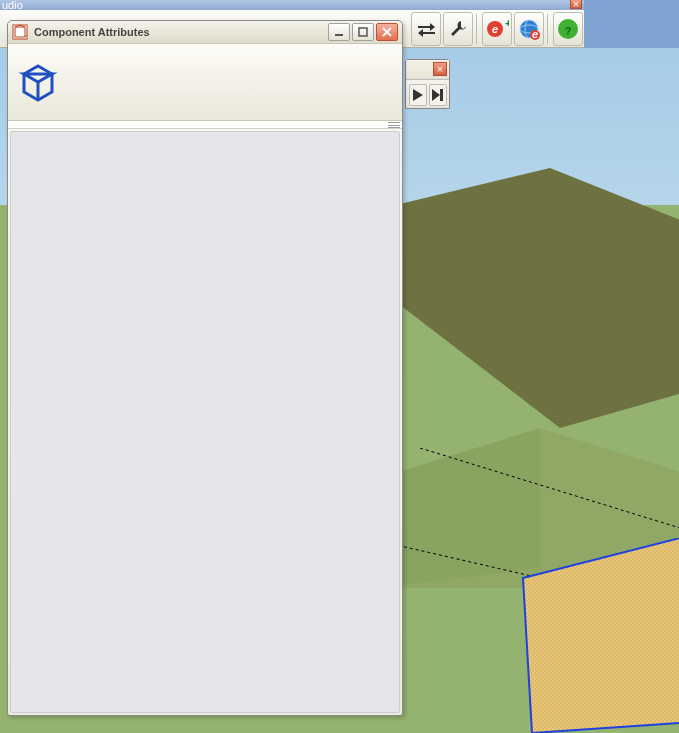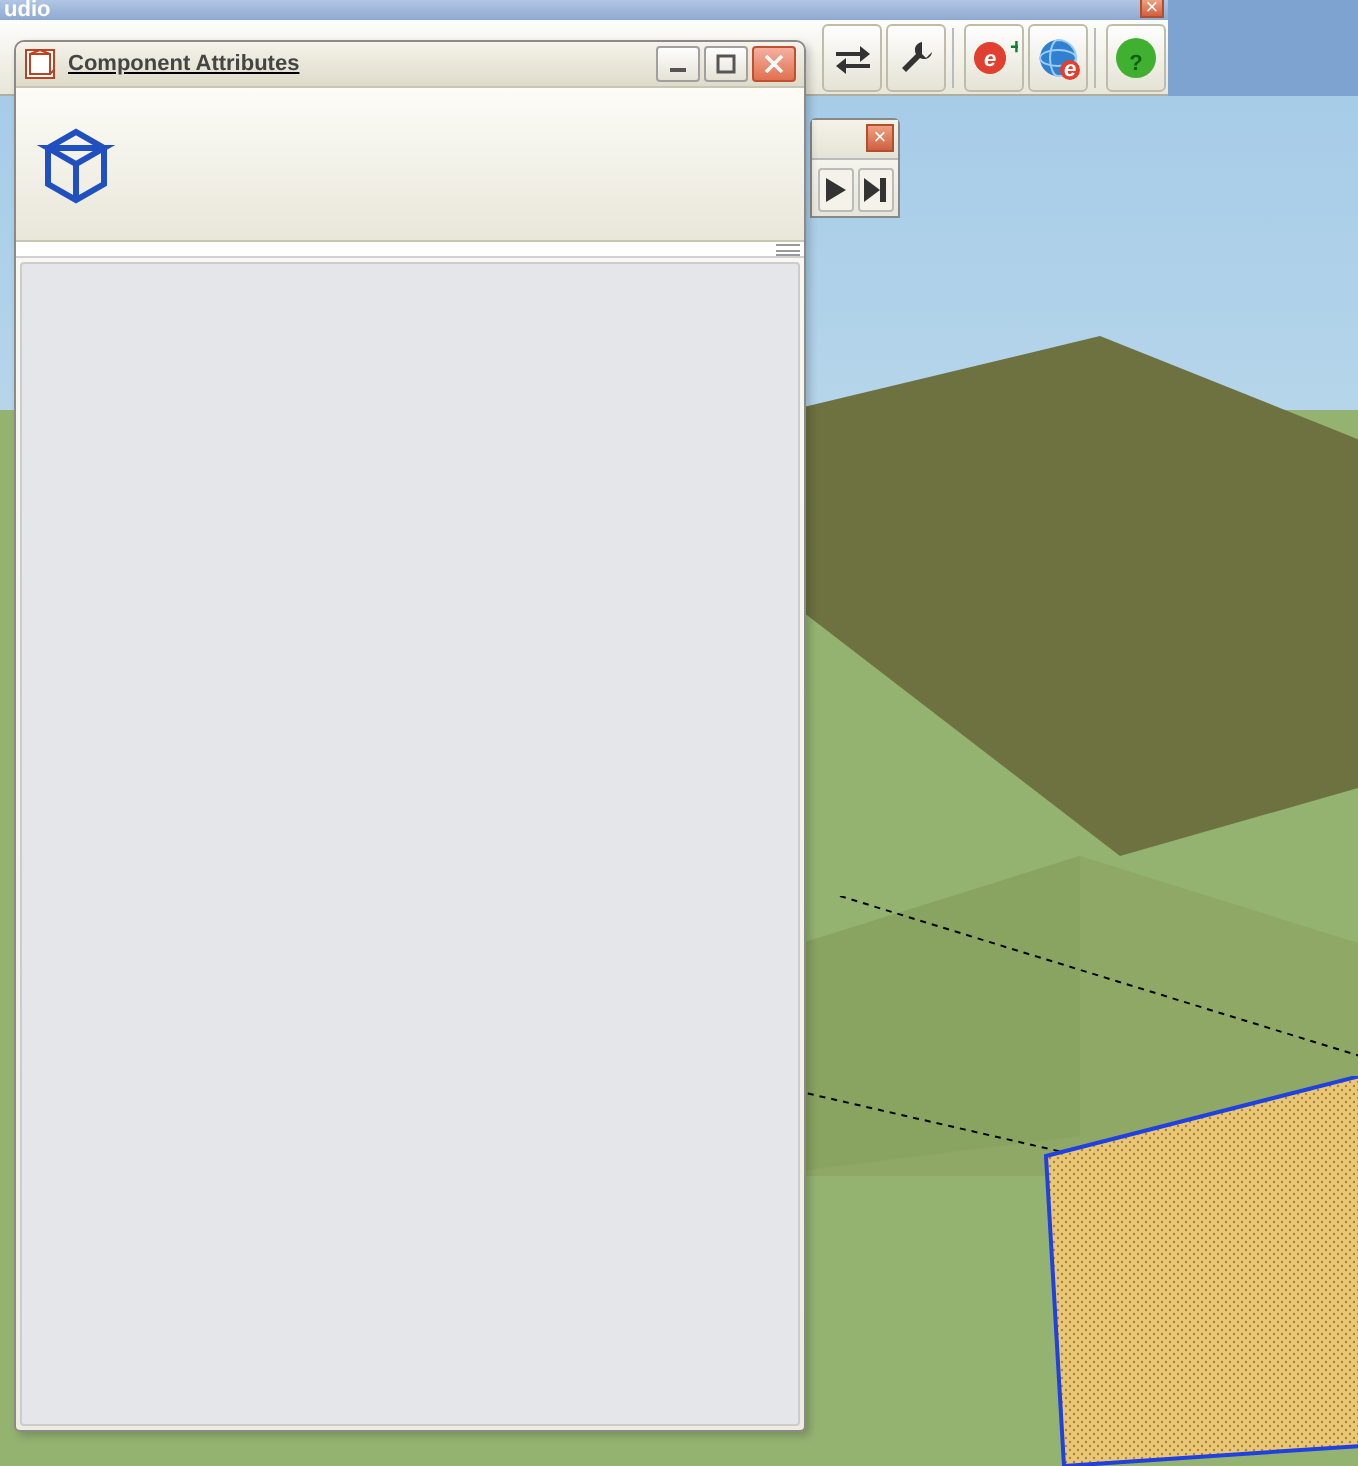--- a/index.html
+++ b/index.html
@@ -1,21 +1,21 @@
 <!DOCTYPE html>
 <html><head>
 <meta charset="utf-8">
 <style>
 * { margin:0; padding:0; box-sizing:border-box; font-family:Tahoma,Arial,sans-serif; font-size:11px; }
 html,body { width:679px; height:733px; overflow:hidden; background:#7fa3d1; }
 
 
 .app-window { position:absolute; top:0; left:0; width:584px; height:733px; background:#fff; }
 .app-titlebar { height:10px; background:linear-gradient(#b0c6e4,#8fa9d0); position:relative; }
-.app-title { position:absolute; left:2px; top:-1px; color:#fff; font-weight:bold; }
+.app-title { position:absolute; left:2px; top:-1px; color:#fff; font-weight:normal; }
 .app-close { position:absolute; right:2px; top:-1px; width:12px; height:10px; background:linear-gradient(#f0a080,#d06040); border:1px solid #b05030; display:flex; align-items:center; justify-content:center; color:#fff; font-size:8px; line-height:1; cursor:pointer; }
 
 
 .toolbar { position:absolute; top:10px; left:0; width:584px; height:38px; background:linear-gradient(#fdfdfb,#e8e6d8); border-bottom:1px solid #b0ae9e; display:flex; align-items:center; padding-left:410px; }
 .toolbar-btn { width:34px; height:34px; border:1px solid #c0bcaa; border-radius:3px; margin:0 1px; display:flex; align-items:center; justify-content:center; cursor:pointer; background:linear-gradient(#fefefe,#e5e3d5); }
 .toolbar-sep { width:4px; height:30px; border-left:1px solid #bbb; margin:0 2px; }
 
 
 .viewport { position:absolute; top:48px; left:0; width:679px; height:685px; overflow:hidden; }
 .sky { position:absolute; top:0; left:0; width:679px; height:157px; background:linear-gradient(#a7cce8,#b5d5ea); }
@@ -26,21 +26,21 @@
 
 
 .mini-window { position:absolute; top:59px; left:405px; width:45px; height:50px; background:linear-gradient(#fdfdfb,#e8e6d8); border:1px solid #888; border-radius:3px 3px 0 0; }
 .mini-titlebar { height:20px; background:linear-gradient(#f5f3e9,#e5e3d5); position:relative; border-bottom:1px solid #bbb; }
 .mini-close { position:absolute; right:2px; top:2px; width:14px; height:14px; background:linear-gradient(#f0a080,#d06040); border:1px solid #b05030; display:flex; align-items:center; justify-content:center; color:#fff; font-size:9px; cursor:pointer; }
 .mini-body { height:30px; display:flex; align-items:center; justify-content:flex-end; padding-right:2px; gap:2px; }
 .mini-btn { width:18px; height:22px; border:1px solid #bbb; border-radius:2px; display:flex; align-items:center; justify-content:center; background:#f5f3e9; cursor:pointer; }
 
 
 .dialog { position:absolute; top:20px; left:7px; width:396px; height:696px; background:linear-gradient(#faf9f3,#eeece0); border:1px solid #8a8a8a; border-radius:5px 5px 3px 3px; box-shadow:2px 2px 4px rgba(0,0,0,.2); }
-.dlg-titlebar { height:23px; background:linear-gradient(#f5f3ea,#dedbca); border-bottom:1px solid #c9c6b6; border-radius:5px 5px 0 0; display:flex; align-items:center; padding:0 4px; position:relative;text-decoration:underline; }
+.dlg-titlebar { height:23px; background:linear-gradient(#f5f3ea,#dedbca); border-bottom:1px solid #c9c6b6; border-radius:5px 5px 0 0; display:flex; align-items:center; padding:0 4px; position:relative; }
 .dlg-icon { width:16px; height:16px; margin-right:6px; }
 .dlg-title { color:#444; font-weight:bold; flex:1; }
 .dlg-winbtns { display:flex; gap:2px; }
 .dlg-winbtn { width:22px; height:18px; border:1px solid #a0a0a0; border-radius:2px; display:flex; align-items:center; justify-content:center; background:linear-gradient(#fefefe,#e5e3d5); cursor:pointer; }
 .dlg-winbtn.close { background:linear-gradient(#f5b0a0,#e07050); border-color:#c05030; color:#fff; }
 
 .dlg-toolbar { height:77px; background:linear-gradient(#fdfcf7,#e9e7da); border-bottom:1px solid #c9c6b6; display:flex; align-items:center; padding-left:8px; }
 .component-icon { width:44px; height:44px; }
 
 .dlg-stripe { height:8px; background:#fff; border-bottom:1px solid #d0d0d0; position:relative; }

